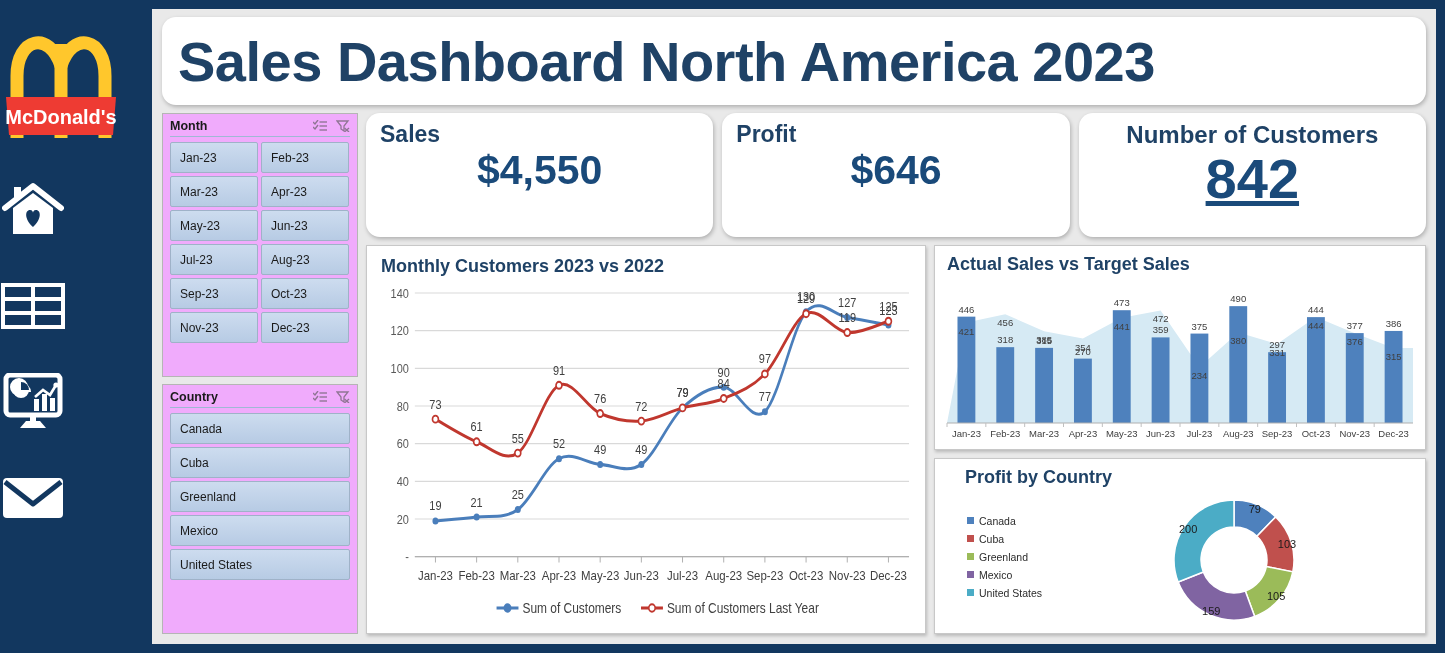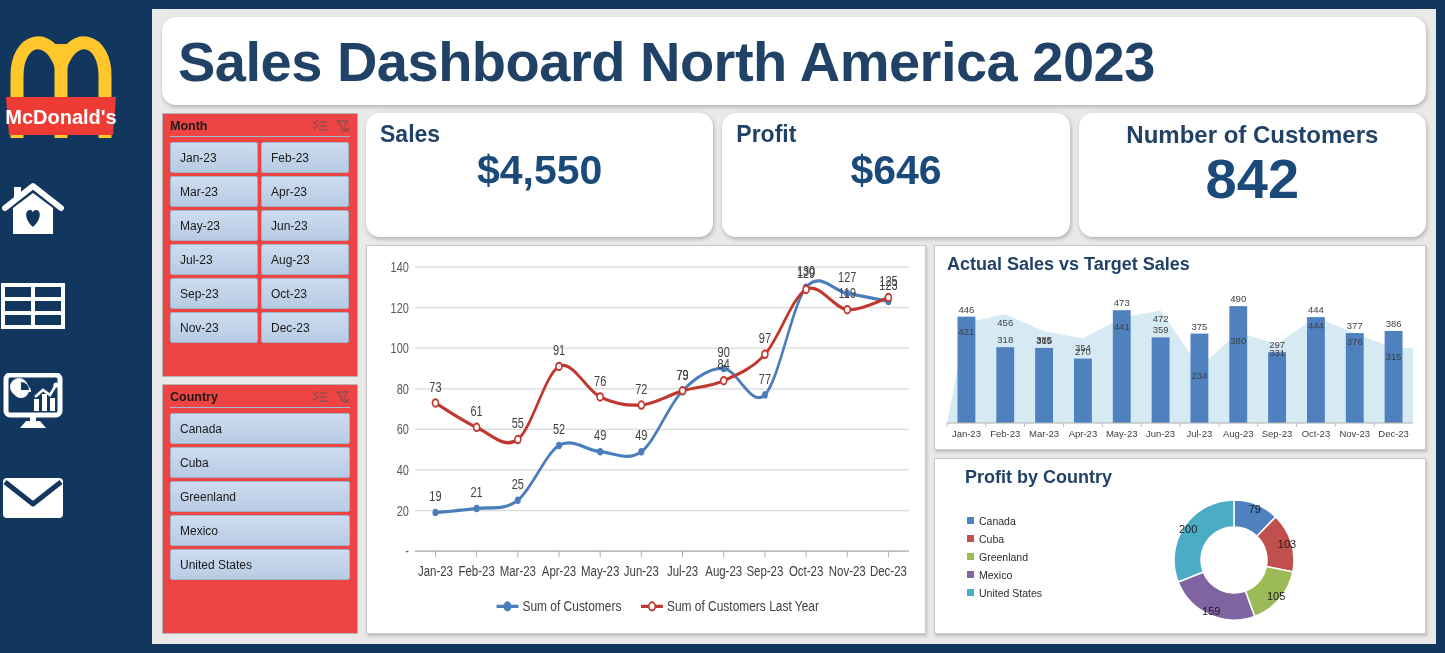--- a/index.html
+++ b/index.html
@@ -50,21 +50,21 @@
   .header h1 {
     font-size: 56px; font-weight: bold; color: #1f4266;
     letter-spacing: -0.5px; font-family: "Liberation Sans", sans-serif;
   }
 
   .body-row { display: flex; gap: 8px; flex: 1; min-height: 0; }
 
   
   .slicers { width: 196px; flex: 0 0 196px; display: flex; flex-direction: column; gap: 7px; }
   .slicer {
-    background: #ef4444; border: 1px solid #b5b5b5;
+    background: #f0abfc; border: 1px solid #b5b5b5;
     display: flex; flex-direction: column; padding: 5px 7px 7px 7px;
   }
   .slicer.month { height: 264px; }
   .slicer.country { flex: 1; }
   .slicer-head {
     display: flex; align-items: center; justify-content: space-between;
     border-bottom: 1px solid #9fb8d4; padding-bottom: 3px; margin-bottom: 5px;
   }
   .slicer-title { font-size: 12.5px; font-weight: bold; color: #1a1a1a; }
   .slicer-btns { display: flex; gap: 9px; align-items: center; }
@@ -83,21 +83,21 @@
   
   .right { flex: 1; display: flex; flex-direction: column; gap: 8px; min-width: 0; }
   .kpi-row { display: flex; gap: 9px; height: 124px; }
   .kpi { flex: 1; position: relative; padding: 8px 14px; }
   .kpi-label { font-size: 23px; font-weight: bold; color: #1f4266; }
   .kpi-value {
     font-size: 41px; font-weight: bold; color: #1a4a7a;
     text-align: center; line-height: 1; margin-top: 2px;
   }
   .kpi.customers .kpi-label { text-align: center; font-size: 24px; }
-  .kpi.customers .kpi-value { font-size: 56px; }
+  .kpi.customers .kpi-value { font-size: 56px; text-decoration: underline; }
 
   .charts-row { display: flex; gap: 8px; flex: 1; min-height: 0; }
   .chart-left { flex: 0 0 560px; display: flex; flex-direction: column; padding: 6px 8px 4px 8px; }
   .chart-right-col { flex: 1; display: flex; flex-direction: column; gap: 8px; min-width: 0; }
   .chart-title { font-size: 18px; font-weight: bold; color: #1f4266; padding: 4px 0 2px 6px; }
   .panel-bar { flex: 0 0 199px; padding: 4px 6px 4px 6px; display: flex; flex-direction: column; }
   .panel-donut { flex: 1; padding: 4px 24px; display: flex; flex-direction: column; min-height: 0; }
 
   .plot { flex: 1; position: relative; min-height: 0; }
   svg.chart { width: 100%; height: 100%; display: block; }
@@ -269,20 +269,21 @@
           </div>
           <div class="card kpi customers">
             <div class="kpi-label">Number of Customers</div>
             <div class="kpi-value">842</div>
           </div>
         </div>
 
         <div class="charts-row">
 
           <div class="sq-card chart-left">
+            <div class="chart-title">Monthly Customers 2023 vs 2022</div>
             <div class="plot">
               <svg class="chart" id="lineSvg" viewBox="0 0 544 300" preserveAspectRatio="none">
                   <line x1="40" y1="238" x2="536" y2="238" stroke="#d9d9d9" stroke-width="1"></line>
                   <text x="34" y="242" text-anchor="end" font-size="11" fill="#595959" font-family="Liberation Sans, sans-serif">-</text>
                   <line x1="40" y1="205.71428571428572" x2="536" y2="205.71428571428572" stroke="#d9d9d9" stroke-width="1"></line>
                   <text x="34" y="209.71428571428572" text-anchor="end" font-size="11" fill="#595959" font-family="Liberation Sans, sans-serif">20</text>
                   <line x1="40" y1="173.42857142857144" x2="536" y2="173.42857142857144" stroke="#d9d9d9" stroke-width="1"></line>
                   <text x="34" y="177.42857142857144" text-anchor="end" font-size="11" fill="#595959" font-family="Liberation Sans, sans-serif">40</text>
                   <line x1="40" y1="141.14285714285714" x2="536" y2="141.14285714285714" stroke="#d9d9d9" stroke-width="1"></line>
                   <text x="34" y="145.14285714285714" text-anchor="end" font-size="11" fill="#595959" font-family="Liberation Sans, sans-serif">60</text>

